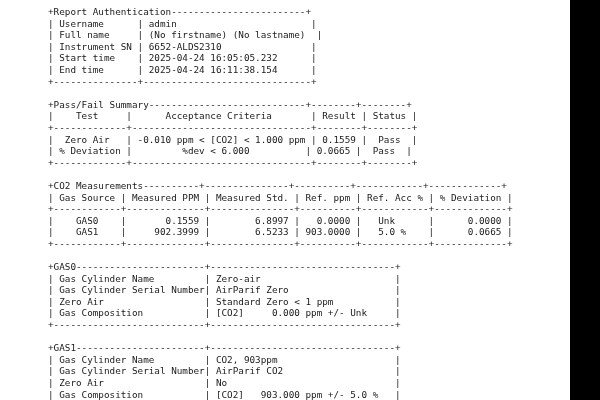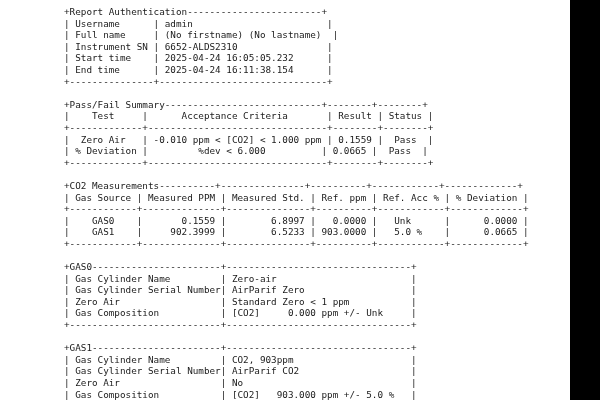--- a/index.html
+++ b/index.html
@@ -27,21 +27,21 @@
   pre.report {
     margin: 0;
     padding: 6px 0 0 48px;
     font-family: "DejaVu Sans Mono", "Liberation Mono", monospace;
     font-size: 9.3px;
     line-height: 11.6px;
     color: #1a1a1a;
     white-space: pre;
     letter-spacing: 0px;
   }
-  .block { display: block; margin-left: 16px; }
+  .block { display: block; }
   .spacer { display: block; height: 11.6px; }
 </style>
 </head>
 <body>
 
 <div id="page">
   <div id="sheet">
     <pre class="report"><span class="block">+Report Authentication------------------------+
 | Username      | admin                        |
 | Full name     | (No firstname) (No lastname)  |

